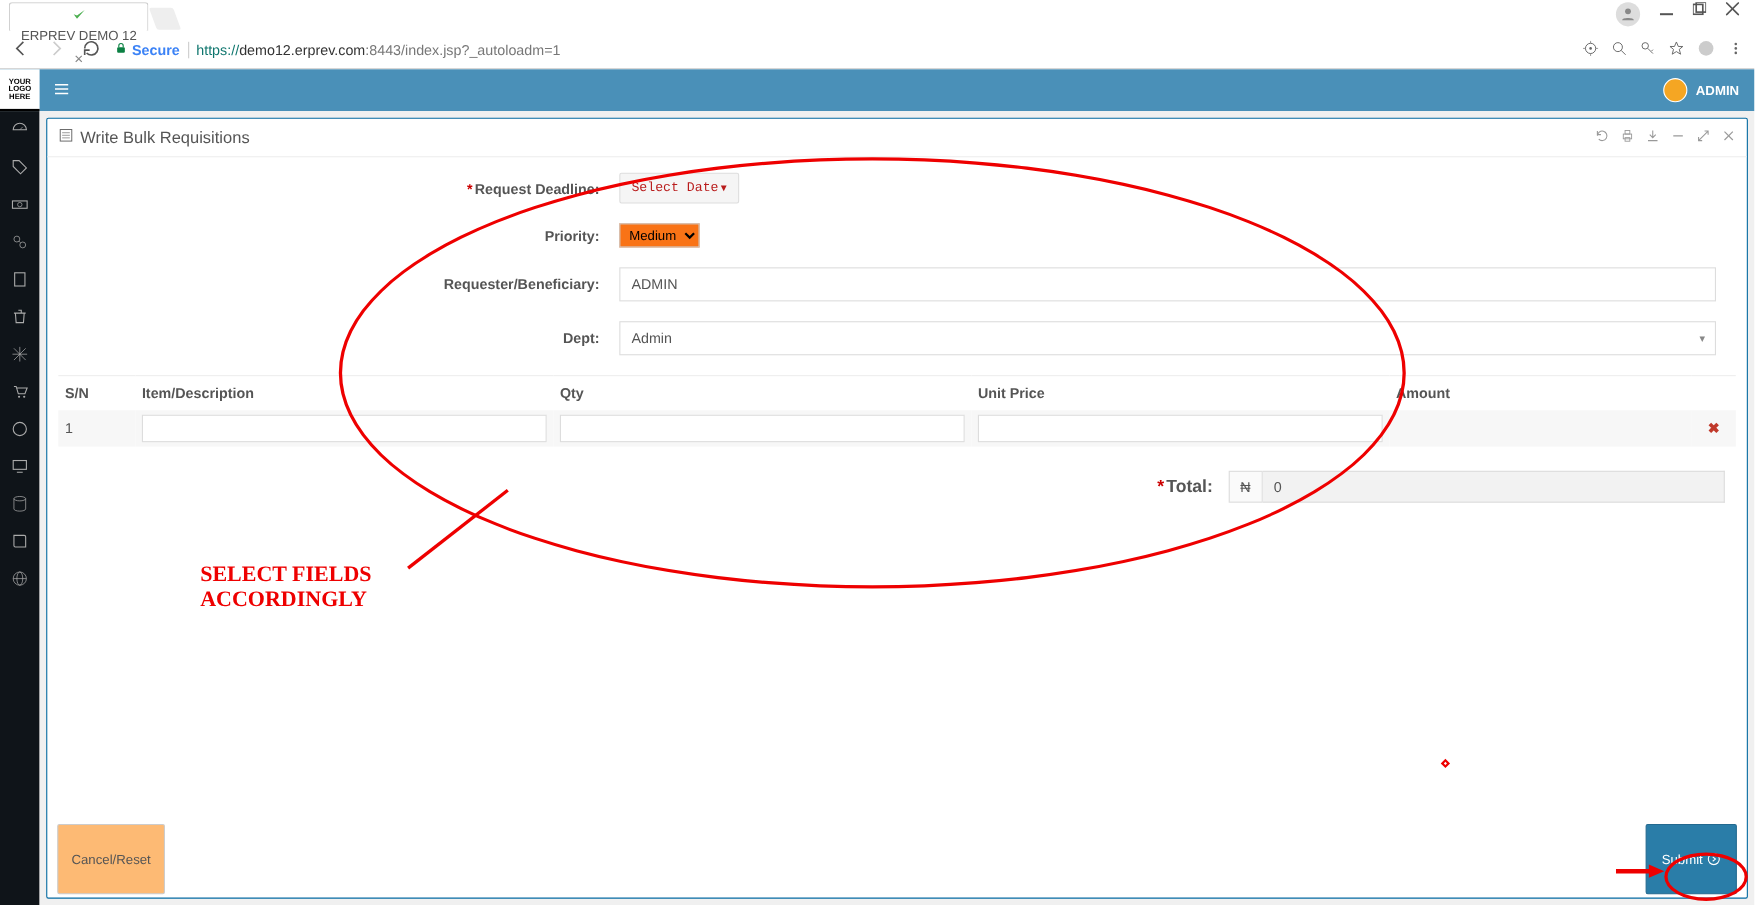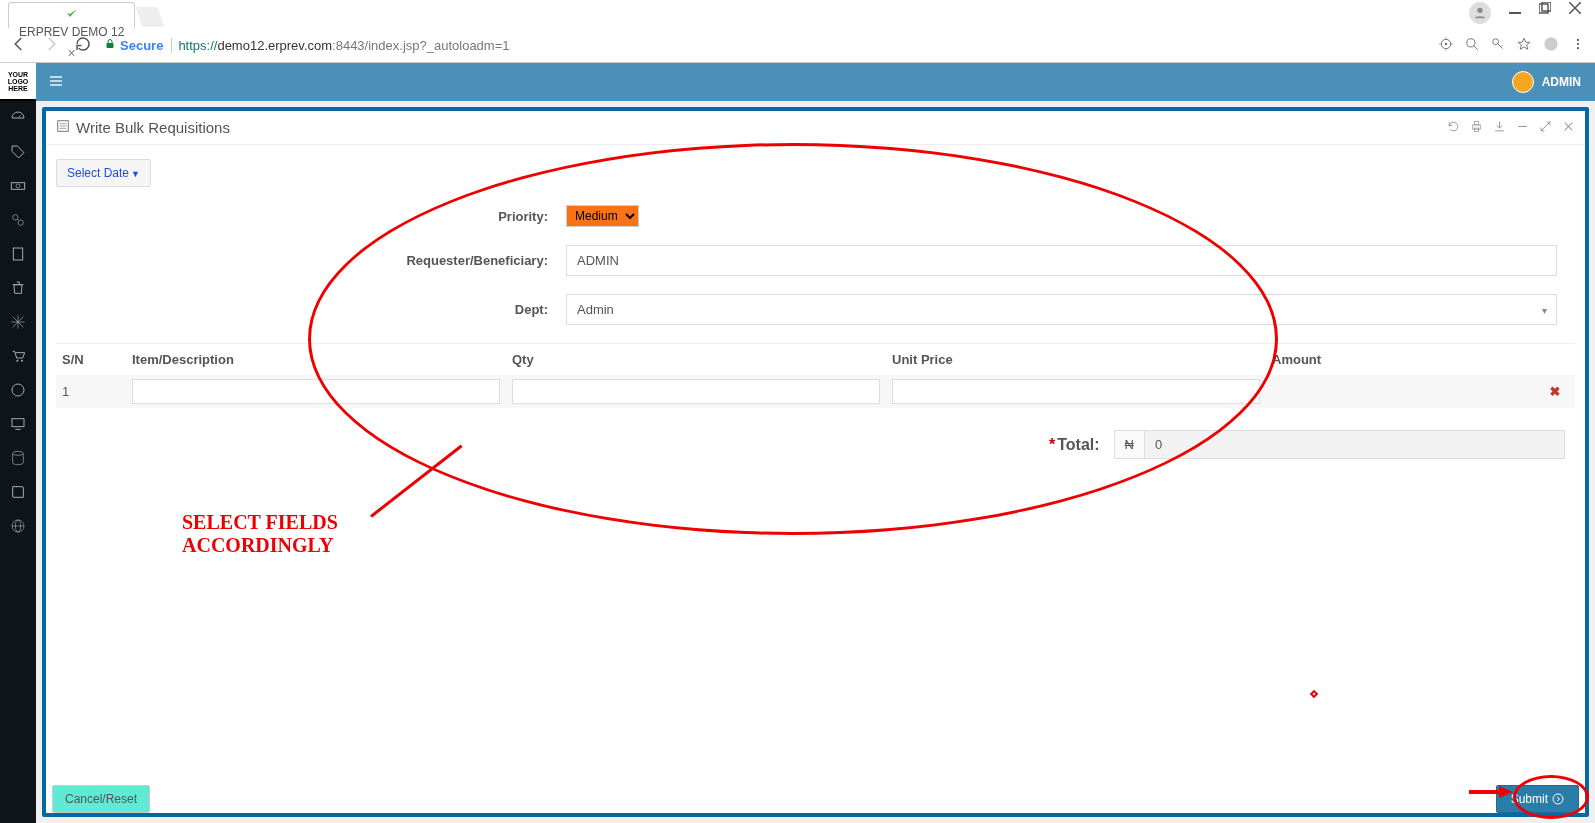--- a/index.html
+++ b/index.html
@@ -31,32 +31,32 @@
 .logo-box { width: 36px; height: 38px; background: #fff; color: #000; font-size: 7px; font-weight: bold; line-height: 1; display: flex; flex-direction: column; align-items: center; justify-content: center; border-bottom: 2px solid #000; }
 .hamburger { color: #fff; margin-left: 12px; cursor: pointer; }
 .user-area { margin-left: auto; display: flex; align-items: center; gap: 8px; font-weight: bold; font-size: 12px; }
 .user-avatar { width: 22px; height: 22px; border-radius: 50%; background: #f5a623; border: 1px solid #fff; }
 
 .body-wrap { display: flex; height: calc(823px - 28px - 34px - 38px - 1px); }
 .sidebar { width: 36px; background: #0f1419; display: flex; flex-direction: column; align-items: center; padding-top: 8px; gap: 16px; color: #aaa; }
 .sidebar .si { width: 18px; height: 18px; cursor: pointer; display: flex; align-items: center; justify-content: center; }
 
 .content { flex: 1; background: #f0f0f0; padding: 6px; position: relative; overflow: hidden; }
-.panel { background: #fff; border: 4px solid #0369a1; border-radius: 2px; height: 100%; }
+.panel { background: #fff; border: 1px solid #0369a1; border-radius: 2px; height: 100%; }
 .panel-header { display: flex; align-items: center; padding: 8px 10px; border-bottom: 1px solid #eee; }
 .panel-title { display: flex; align-items: center; gap: 6px; font-size: 15px; color: #555; }
 .panel-actions { margin-left: auto; display: flex; gap: 10px; color: #999; }
 .panel-actions span { cursor: pointer; }
 
 .form-area { padding: 14px 10px 6px 10px; }
 .form-row { display: flex; align-items: center; margin-bottom: 18px; }
 .form-label { width: 510px; text-align: right; padding-right: 18px; font-weight: bold; font-size: 13px; color: #555; }
 .req-star { color: #c00; margin-right: 2px; }
 .form-control-cell { flex: 1; padding-right: 18px; }
-.btn-light { background: #f5f5f5; border: 1px solid #ddd; padding: 6px 10px; font-size: 12px; border-radius: 2px; cursor: pointer; color: #1d4ed8; }
+.btn-light { background: #f5f5f5; border: 1px solid #ddd; padding: 6px 10px; font-size: 12px; border-radius: 2px; cursor: pointer; color: #b91c1c; font-family: Liberation Mono, monospace; }
 .caret { font-size: 9px; margin-left: 2px; }
 select.small { border: 1px solid #ccc; padding: 2px 4px; font-size: 12px; background: #f97316; }
 .text-input { width: 100%; border: 1px solid #ddd; padding: 7px 10px; font-size: 13px; color: #555; background: #fff; }
 .select-wide { width: 100%; border: 1px solid #ddd; padding: 7px 10px; font-size: 13px; color: #555; background: #fff; appearance: none; position: relative; }
 .select-wrap { position: relative; }
 .select-wrap::after { content: "▾"; position: absolute; right: 10px; top: 50%; transform: translateY(-50%); color: #888; pointer-events: none; font-size: 10px; }
 
 
 .req-table { width: 100%; border-collapse: collapse; margin-top: 4px; }
 .req-table th { text-align: left; font-weight: bold; padding: 8px 6px; font-size: 13px; border-top: 1px solid #eee; }
@@ -64,21 +64,21 @@
 .req-table input { width: 100%; border: 1px solid #ddd; padding: 4px 6px; font-size: 13px; background: #fff; }
 .row-del { color: #c0392b; font-weight: bold; cursor: pointer; text-align: center; }
 
 .total-row { display: flex; align-items: center; margin-top: 22px; padding: 0 10px; }
 .total-label { margin-left: auto; font-weight: bold; font-size: 16px; padding-right: 14px; }
 .currency-box { border: 1px solid #ddd; background: #fafafa; padding: 6px 10px; font-size: 13px; color: #555; }
 .total-input { border: 1px solid #ddd; background: #f2f2f2; padding: 6px 10px; font-size: 13px; color: #555; width: 420px; border-left: none; }
 
 
 .footer-bar { position: absolute; bottom: 10px; left: 16px; right: 16px; display: flex; }
-.btn-cancel { background: #5eead4; border: 1px solid #ccc; padding: 6px 12px; font-size: 12px; border-radius: 2px; cursor: pointer; color: #555; }
+.btn-cancel { background: #fdba74; border: 1px solid #ccc; padding: 24px 12px; font-size: 12px; border-radius: 2px; cursor: pointer; color: #555; }
 .btn-submit { margin-left: auto; background: #2a7da8; color: #fff; border: 1px solid #246a90; padding: 6px 14px; font-size: 12px; border-radius: 2px; cursor: pointer; display: flex; align-items: center; gap: 4px; }
 
 
 .annotation-ellipse { position: absolute; border: 3px solid #e00; border-radius: 50%; pointer-events: none; }
 .annotation-text { position: absolute; color: #e00; font-family: "Times New Roman", serif; font-weight: bold; font-size: 20px; pointer-events: none; }
 .annotation-line { position: absolute; background: #e00; height: 3px; transform-origin: left center; pointer-events: none; }
 .annotation-diamond { position: absolute; width: 6px; height: 6px; border: 2px solid #e00; transform: rotate(45deg); pointer-events: none; }
 .submit-circle { position: absolute; border: 3px solid #e00; border-radius: 50%; pointer-events: none; }
 .submit-arrow { position: absolute; pointer-events: none; }
 </style>
@@ -320,20 +320,21 @@
                 </svg></span>
             <span><svg width="13" height="13" viewBox="0 0 24 24">
                   <line x1="5" y1="5" x2="19" y2="19" stroke="#999" stroke-width="2"></line>
                   <line x1="19" y1="5" x2="5" y2="19" stroke="#999" stroke-width="2"></line>
                 </svg></span>
           </div>
         </div>
 
         <div class="form-area">
           <div class="form-row">
+            <div class="form-label"><span class="req-star">*</span><span>Request Deadline:</span></div>
             <div class="form-control-cell">
               <button class="btn-light"><span>Select Date</span><span class="caret">▼</span></button>
             </div>
           </div>
           <div class="form-row">
             <div class="form-label"><span>Priority:</span></div>
             <div class="form-control-cell">
               <select class="small"><option>Medium</option></select>
             </div>
           </div>

